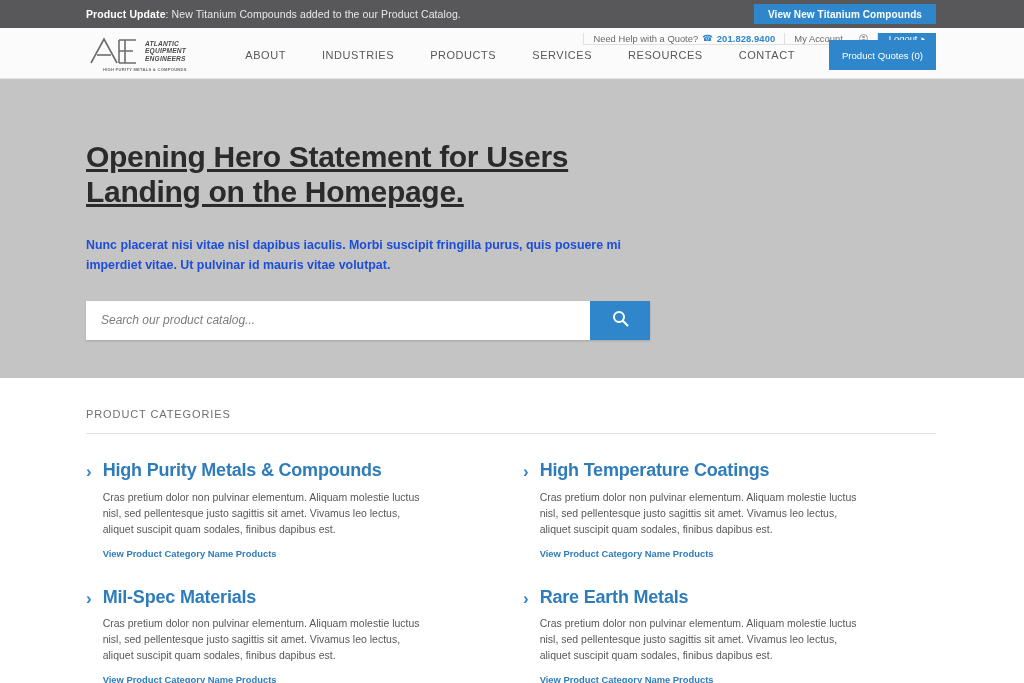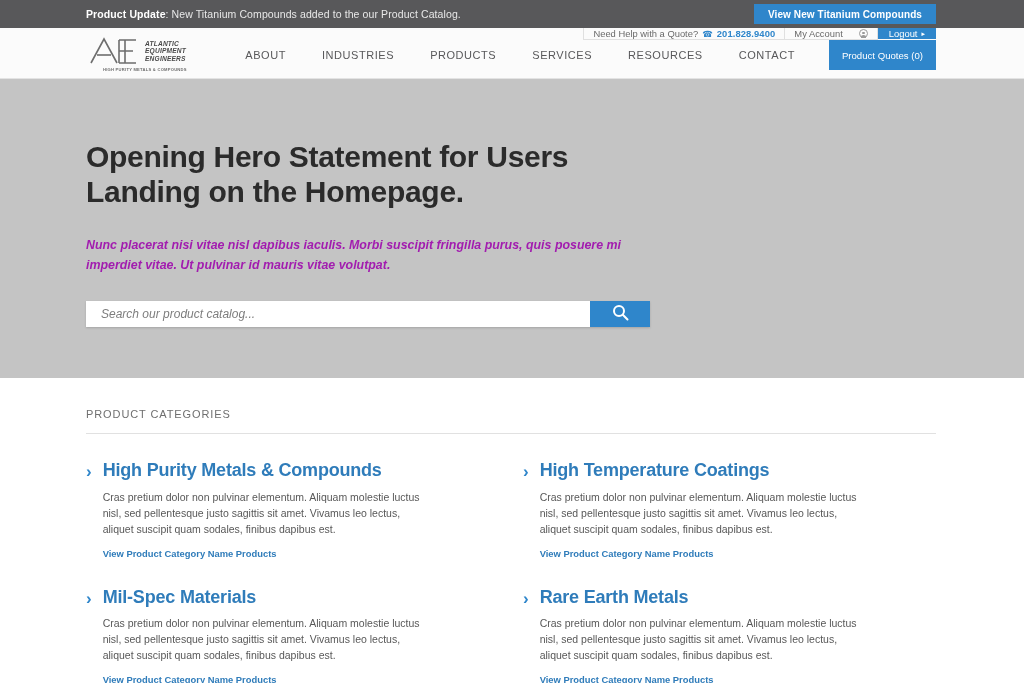--- a/index.html
+++ b/index.html
@@ -87,21 +87,21 @@
     letter-spacing: .25px;
     white-space: nowrap;
   }
 
   
   .utility {
     position: absolute;
     right: 88px; top: 0;
     height: 21px;
     display: flex;
-    align-items: flex-start;
+    align-items: center;
     font-size: 9.4px;
   }
   .util-quote {
     display: flex;
     align-items: center;
     gap: 4px;
     padding: 0 9px;
     border: 1px solid #e0e0e0;
     border-top: none;
     background: #fbfbfb;
@@ -198,35 +198,35 @@
     background: #c4c4c4;
     padding: 60px 88px 0 86px;
   }
   .hero h1 {
     font-size: 30px;
     font-weight: bold;
     color: #2b2b2b;
     line-height: 1.18;
     letter-spacing: -.3px;
     max-width: 580px;
+    text-decoration: underline;
   }
   .hero-sub {
     margin-top: 25px;
     font-size: 12.4px;
     font-weight: bold;
-    font-style: italic;
-    color: #a21caf;
+    color: #1d4ed8;
     line-height: 1.62;
     max-width: 566px;
   }
   .search-row {
     margin-top: 26px;
     display: flex;
     width: 564px;
-    height: 26px;
+    height: 39px;
     box-shadow: 0 1px 2px rgba(0,0,0,.16);
   }
   .search-input {
     flex: 1;
     border: 1px solid #ffffff;
     border-right: none;
     background: #ffffff;
     padding: 0 14px;
     font-family: "Liberation Sans", sans-serif;
     font-size: 12px;

